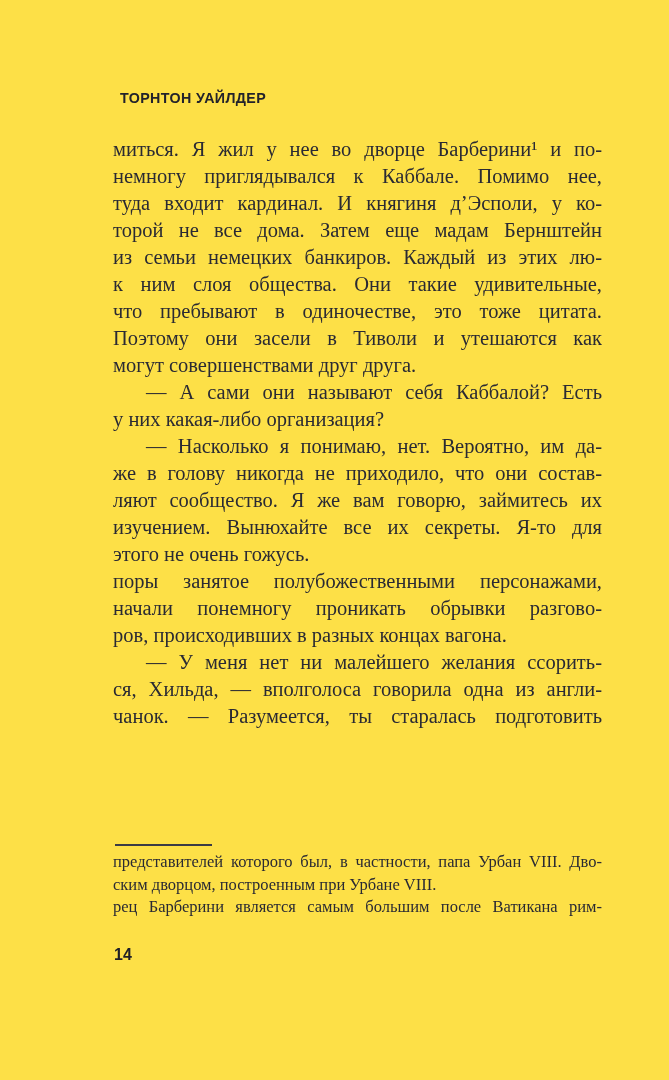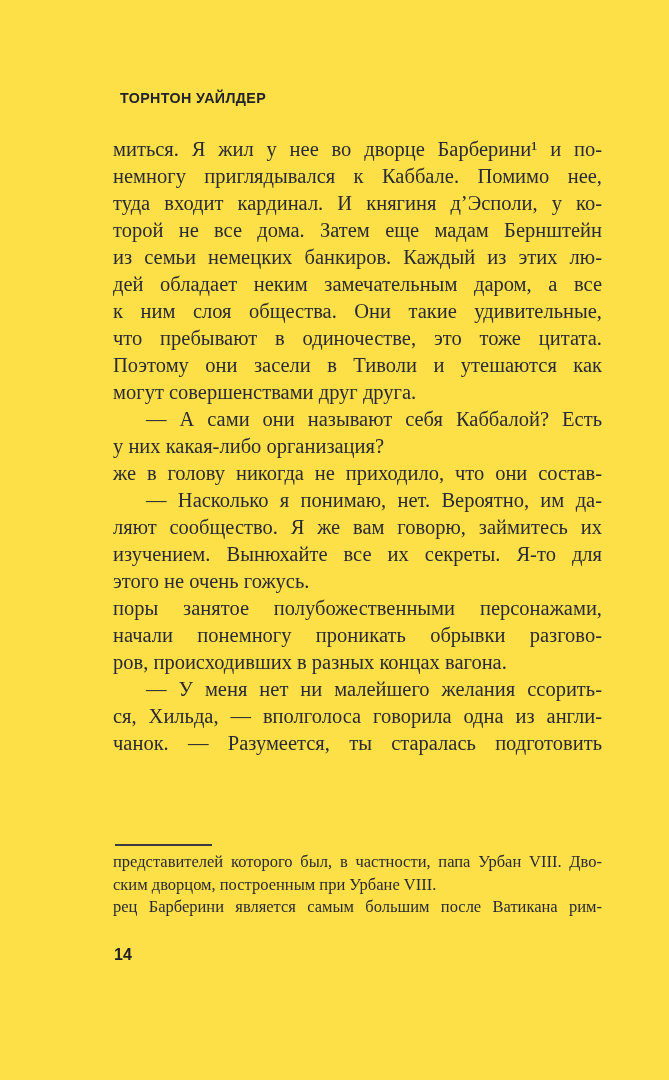--- a/index.html
+++ b/index.html
@@ -98,29 +98,28 @@
 <div class="page">
 
   <div class="running-header">ТОРНТОН УАЙЛДЕР</div>
 
   <div class="body-text">
       <div class="line">миться. Я жил у нее во дворце Барберини¹ и по-</div>
       <div class="line">немногу приглядывался к Каббале. Помимо нее,</div>
       <div class="line">туда входит кардинал. И княгиня д’Эсполи, у ко-</div>
       <div class="line">торой не все дома. Затем еще мадам Бернштейн</div>
       <div class="line">из семьи немецких банкиров. Каждый из этих лю-</div>
-      <div class="line">дей обладает неким замечательным даром, а все</div>
       <div class="line">к ним слоя общества. Они такие удивительные,</div>
       <div class="line">что пребывают в одиночестве, это тоже цитата.</div>
       <div class="line">Поэтому они засели в Тиволи и утешаются как</div>
       <div class="line end">могут совершенствами друг друга.</div>
       <div class="line indent">— А сами они называют себя Каббалой? Есть</div>
       <div class="line end">у них какая-либо организация?</div>
+      <div class="line indent">— Насколько я понимаю, нет. Вероятно, им да-</div>
       <div class="line">же в голову никогда не приходило, что они состав-</div>
-      <div class="line indent">— Насколько я понимаю, нет. Вероятно, им да-</div>
       <div class="line">ляют сообщество. Я же вам говорю, займитесь их</div>
       <div class="line">изучением. Вынюхайте все их секреты. Я-то для</div>
       <div class="line end">этого не очень гожусь.</div>
       <div class="line">поры занятое полубожественными персонажами,</div>
       <div class="line">начали понемногу проникать обрывки разгово-</div>
       <div class="line end">ров, происходивших в разных концах вагона.</div>
       <div class="line indent">— У меня нет ни малейшего желания ссорить-</div>
       <div class="line">ся, Хильда, — вполголоса говорила одна из англи-</div>
       <div class="line">чанок. — Разумеется, ты старалась подготовить</div>
     </div>

